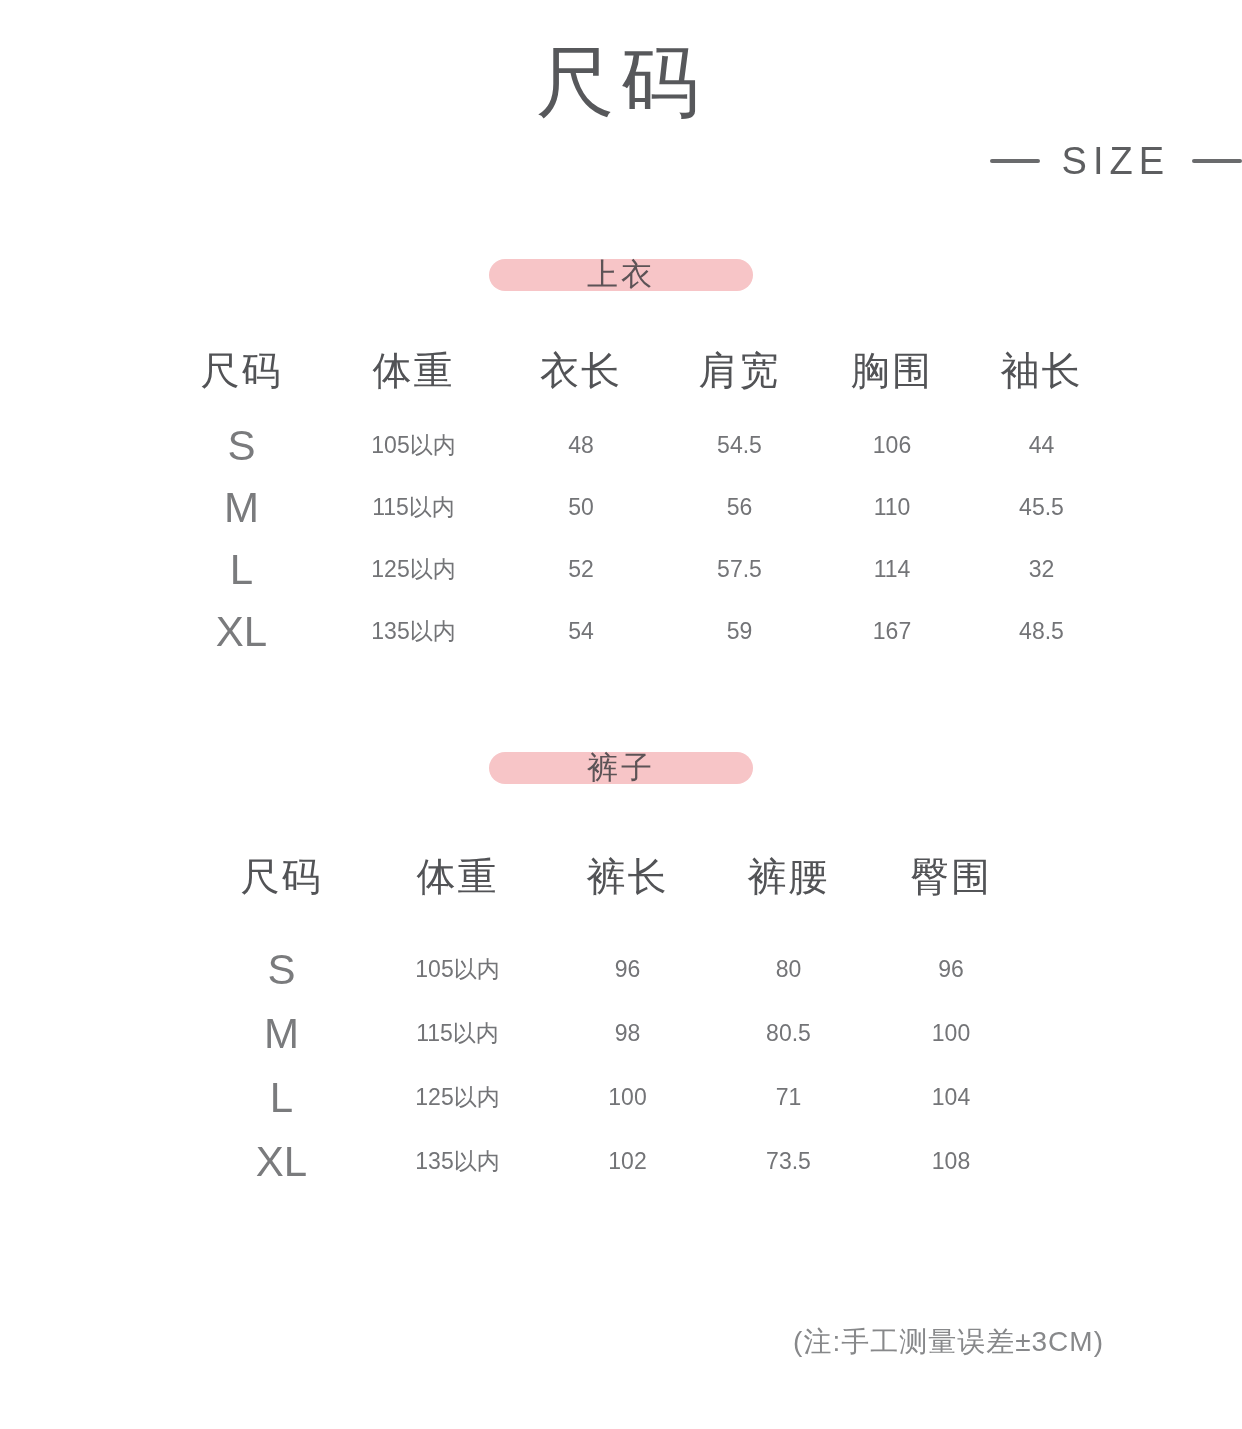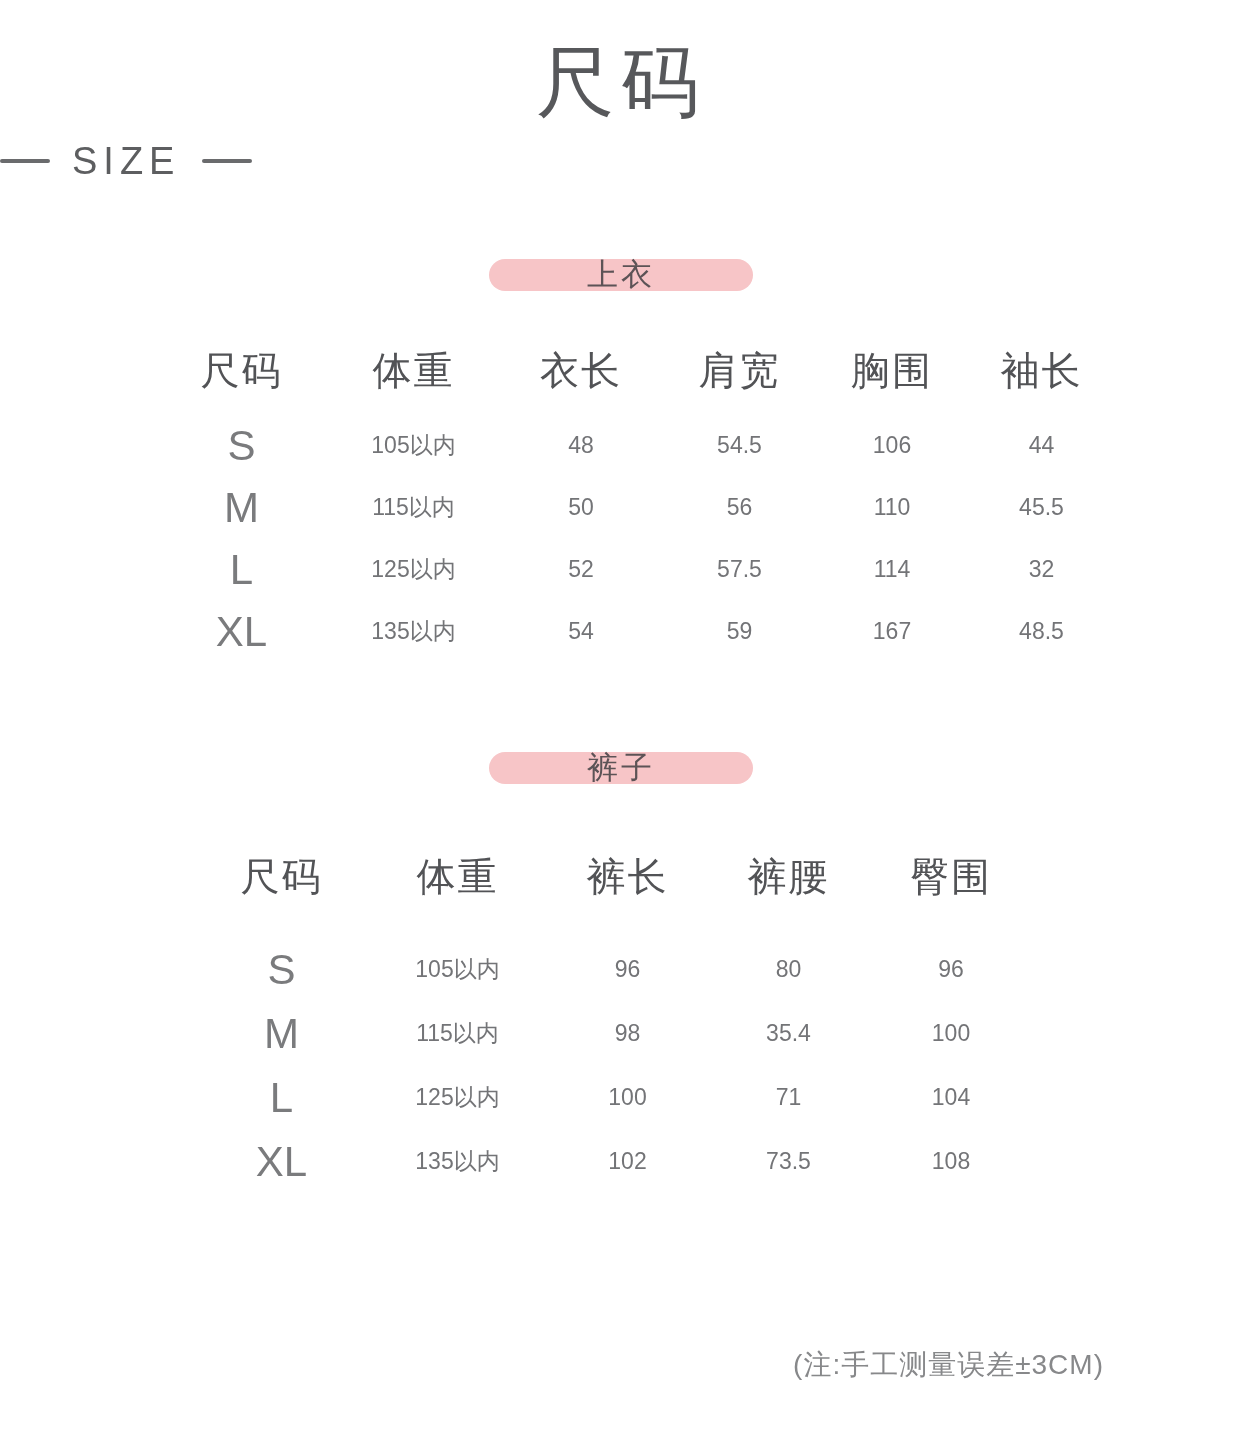--- a/index.html
+++ b/index.html
@@ -16,21 +16,21 @@
     font-size: 78px;
     font-weight: 300;
     color: #57585b;
     letter-spacing: 7px;
     line-height: 1.15;
   }
   .subtitle {
     margin-top: 12px;
     display: flex;
     align-items: center;
-    justify-content: flex-start;
+    justify-content: flex-end;
     gap: 22px;
     color: #5d5e60;
   }
   .subtitle .dash {
     width: 50px; height: 4px;
     background: #6a6b6d;
     border-radius: 2px;
   }
   .subtitle .subtitle-label {
     font-size: 38px;
@@ -77,21 +77,21 @@
   }
   .t1 td { height: 60px; }
   .t2 td { height: 62px; }
   .size-table td:first-child {
     font-size: 42px;
     color: #7a7b7d;
   }
   .measure-note {
     position: absolute;
     right: 138px;
-    bottom: 45px;
+    bottom: 68px;
     font-size: 28px;
     color: #87888a;
     letter-spacing: 1px;
     margin-top: 26px;
   }
 </style>
 </head>
 <body>
 
 <div class="page-title">尺码</div>
@@ -183,21 +183,21 @@
       <td>S</td>
       <td>105以内</td>
       <td>96</td>
       <td>80</td>
       <td>96</td>
     </tr>
     <tr>
       <td>M</td>
       <td>115以内</td>
       <td>98</td>
-      <td>35.4</td>
+      <td>80.5</td>
       <td>100</td>
     </tr>
     <tr>
       <td>L</td>
       <td>125以内</td>
       <td>100</td>
       <td>71</td>
       <td>104</td>
     </tr>
     <tr>

